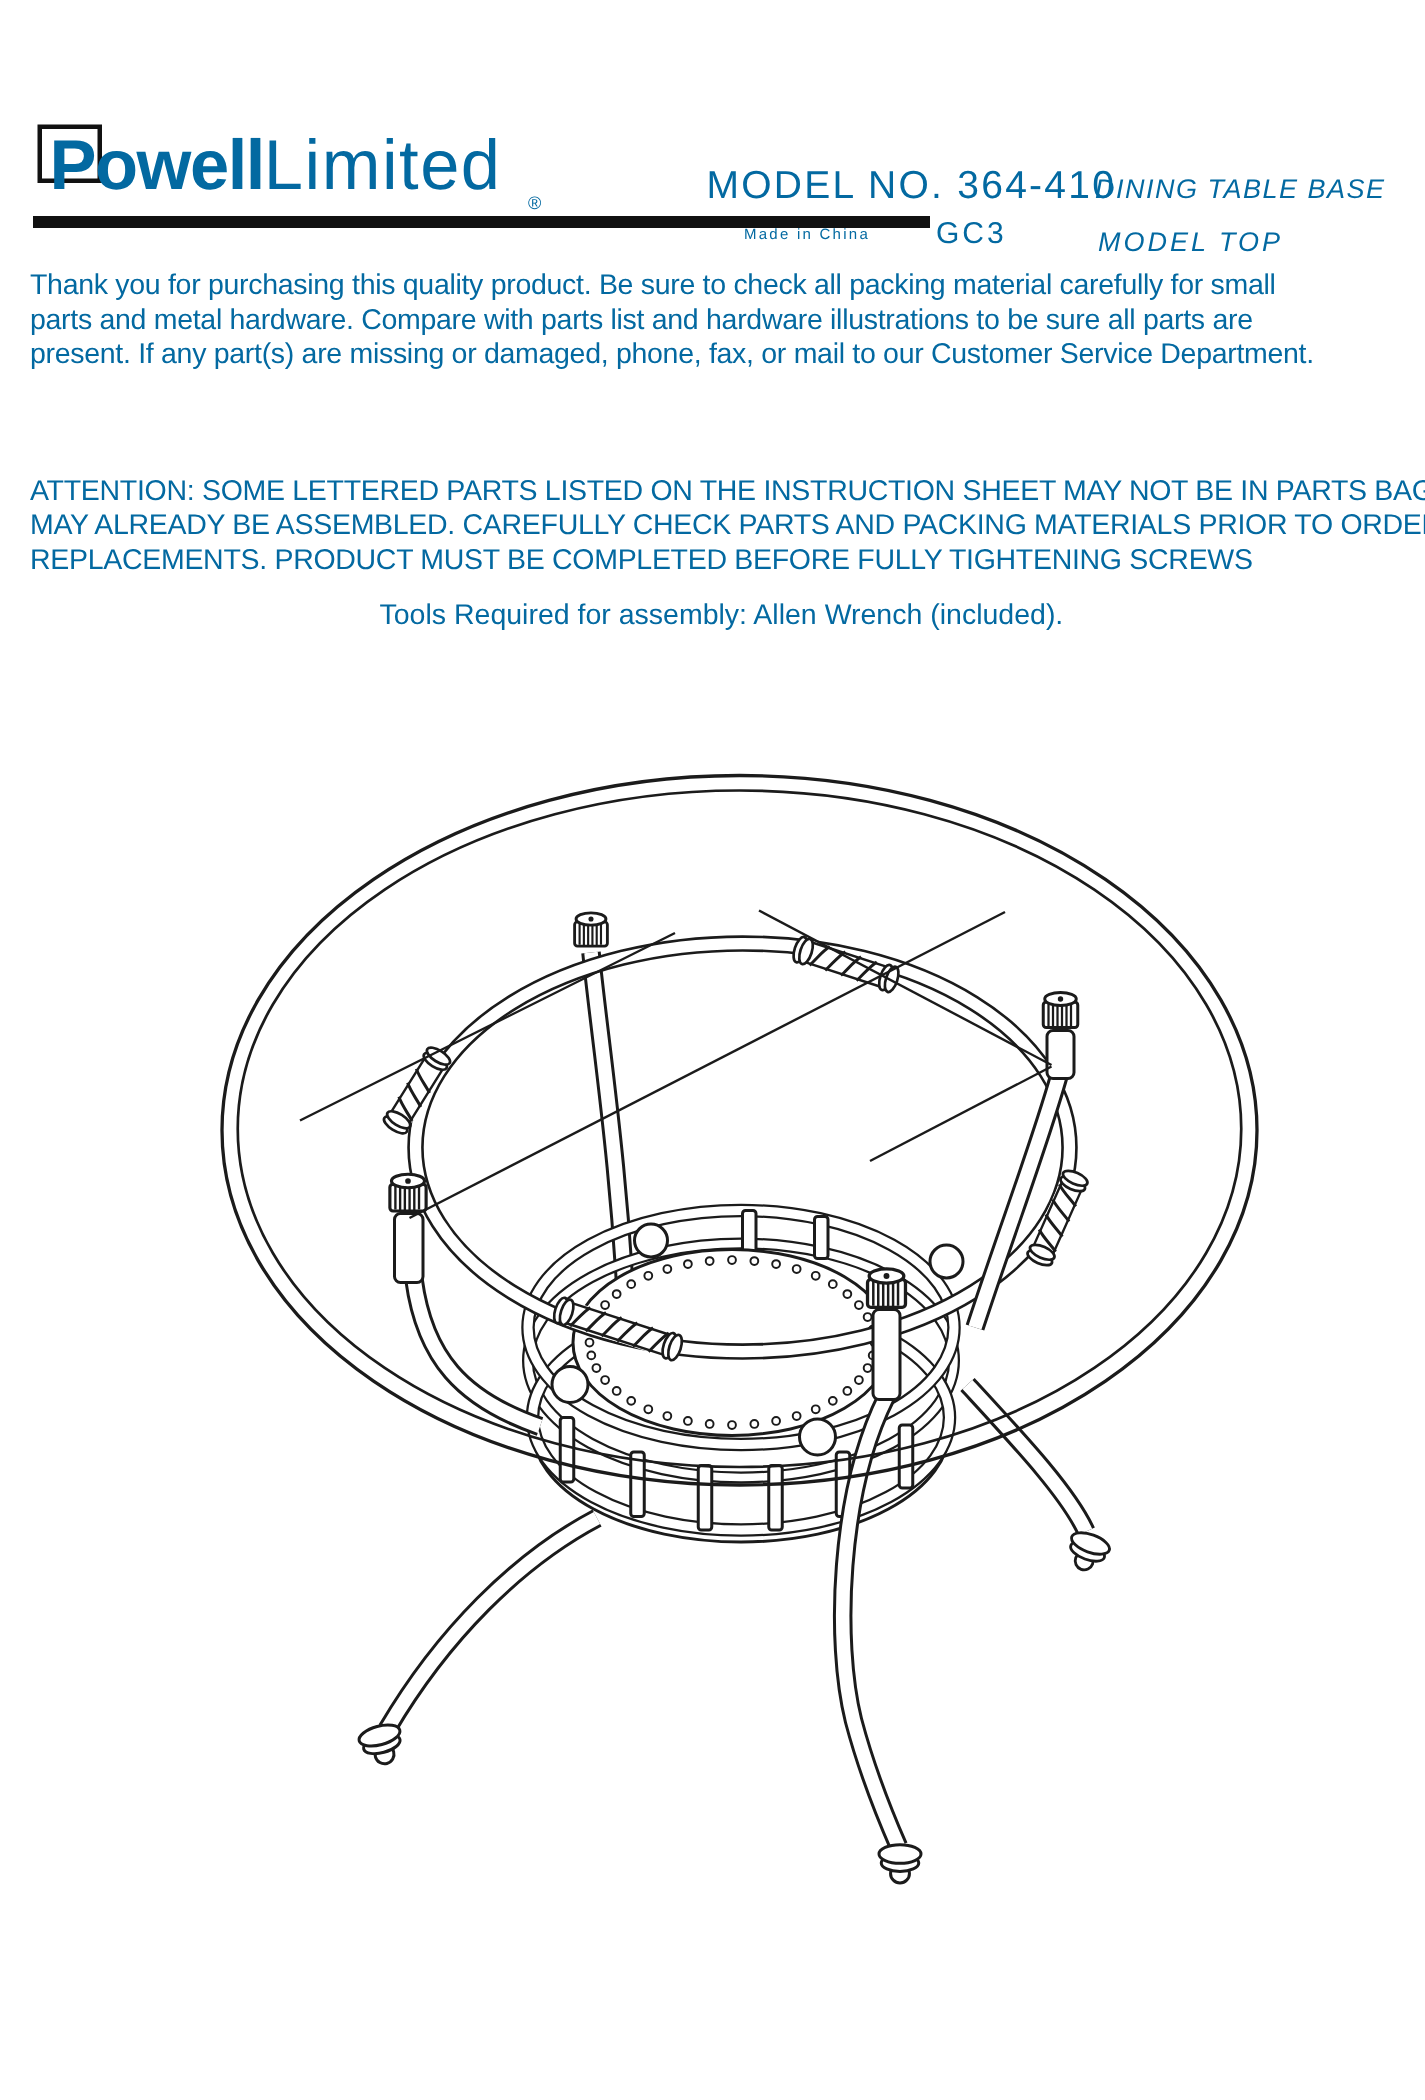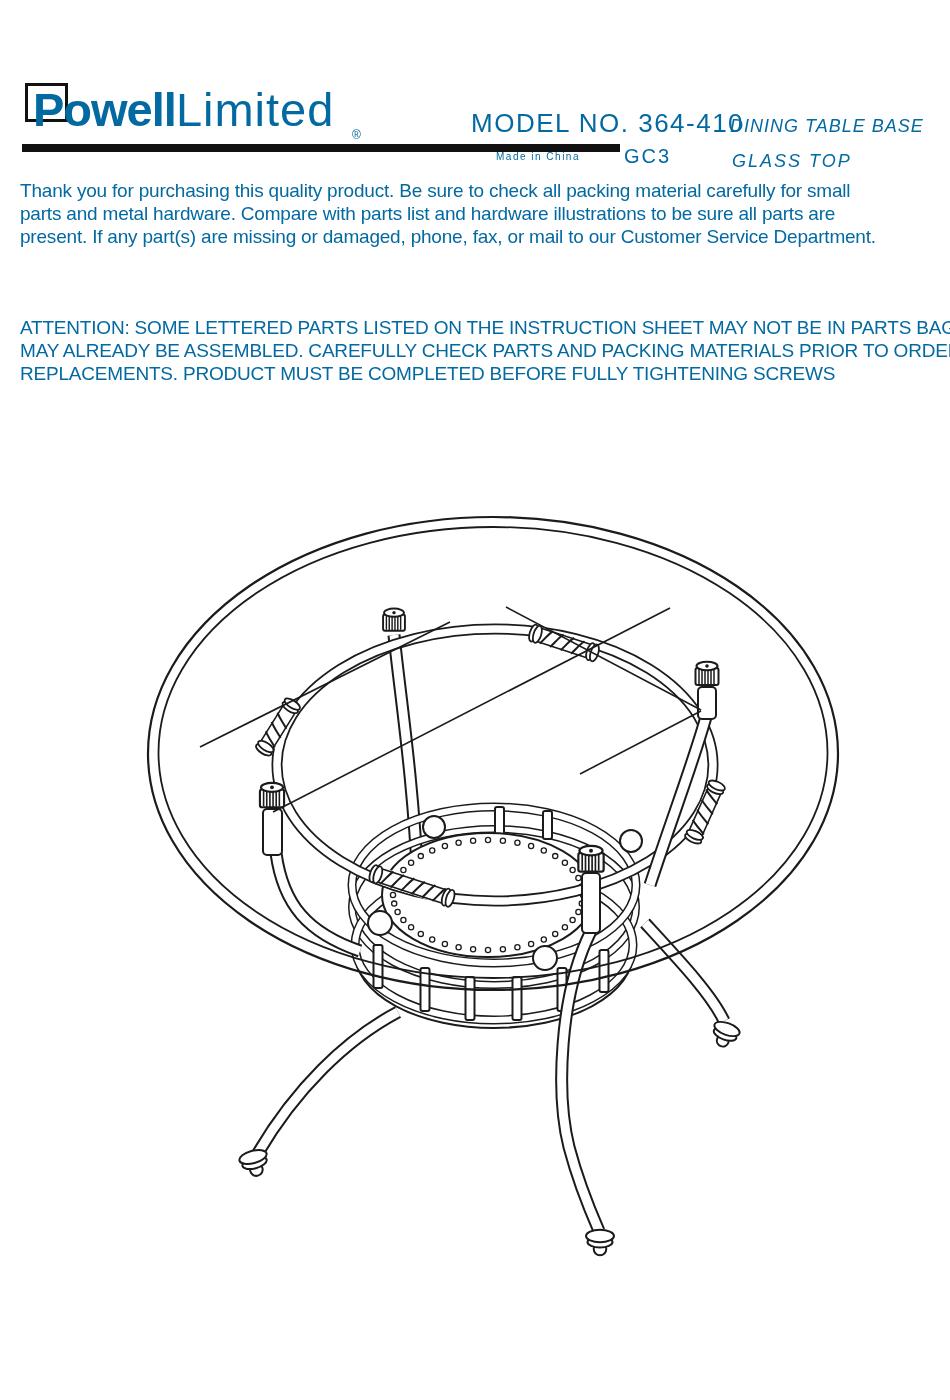--- a/index.html
+++ b/index.html
@@ -35,34 +35,35 @@
 
   <div class="abs logo-square"></div>
   <div class="abs brand"><span class="brand-bold">Powell</span><span class="brand-light">Limited</span></div>
   <div class="abs regmark">®</div>
   <div class="abs rule"></div>
 
   <div class="abs model-line">MODEL NO. 364-410</div>
   <div class="abs model-desc-top">DINING TABLE BASE</div>
   <div class="abs made-in">Made in China</div>
   <div class="abs model-code">GC3</div>
-  <div class="abs model-desc-bottom">GLASS TOP</div>
+  <div class="abs model-desc-bottom">MODEL TOP</div>
 
   <div class="abs para intro">
     <div class="ln">Thank you for purchasing this quality product. Be sure to check all packing material carefully for small</div>
     <div class="ln">parts and metal hardware. Compare with parts list and hardware illustrations to be sure all parts are</div>
     <div class="ln">present. If any part(s) are missing or damaged, phone, fax, or mail to our Customer Service Department.</div>
   </div>
 
   <div class="abs para attention">
     <div class="ln">ATTENTION: SOME LETTERED PARTS LISTED ON THE INSTRUCTION SHEET MAY NOT BE IN PARTS BAG AS THEY</div>
     <div class="ln">MAY ALREADY BE ASSEMBLED. CAREFULLY CHECK PARTS AND PACKING MATERIALS PRIOR TO ORDERING</div>
     <div class="ln">REPLACEMENTS. PRODUCT MUST BE COMPLETED BEFORE FULLY TIGHTENING SCREWS</div>
   </div>
 
+  <div class="abs tools">Tools Required for assembly: Allen Wrench (included).</div>
 
   <svg class="abs figure" viewBox="0 0 950 945">
     <defs>
 
       <g id="cap">
         <rect x="-11.5" y="-11" width="23" height="17" rx="2" fill="#fff" stroke="#1b1b1b" stroke-width="2"></rect>
         <path d="M-8,-10 V5 M-5,-10.5 V5.5 M-2,-11 V6 M1,-11 V6 M4,-10.5 V5.5 M7,-10 V5" stroke="#1b1b1b" stroke-width="1.5" fill="none"></path>
         <ellipse cx="0" cy="-13" rx="10.5" ry="4.3" fill="#fff" stroke="#1b1b1b" stroke-width="2"></ellipse>
         <circle cx="0" cy="-13" r="1.8" fill="#1b1b1b"></circle>
       </g>

